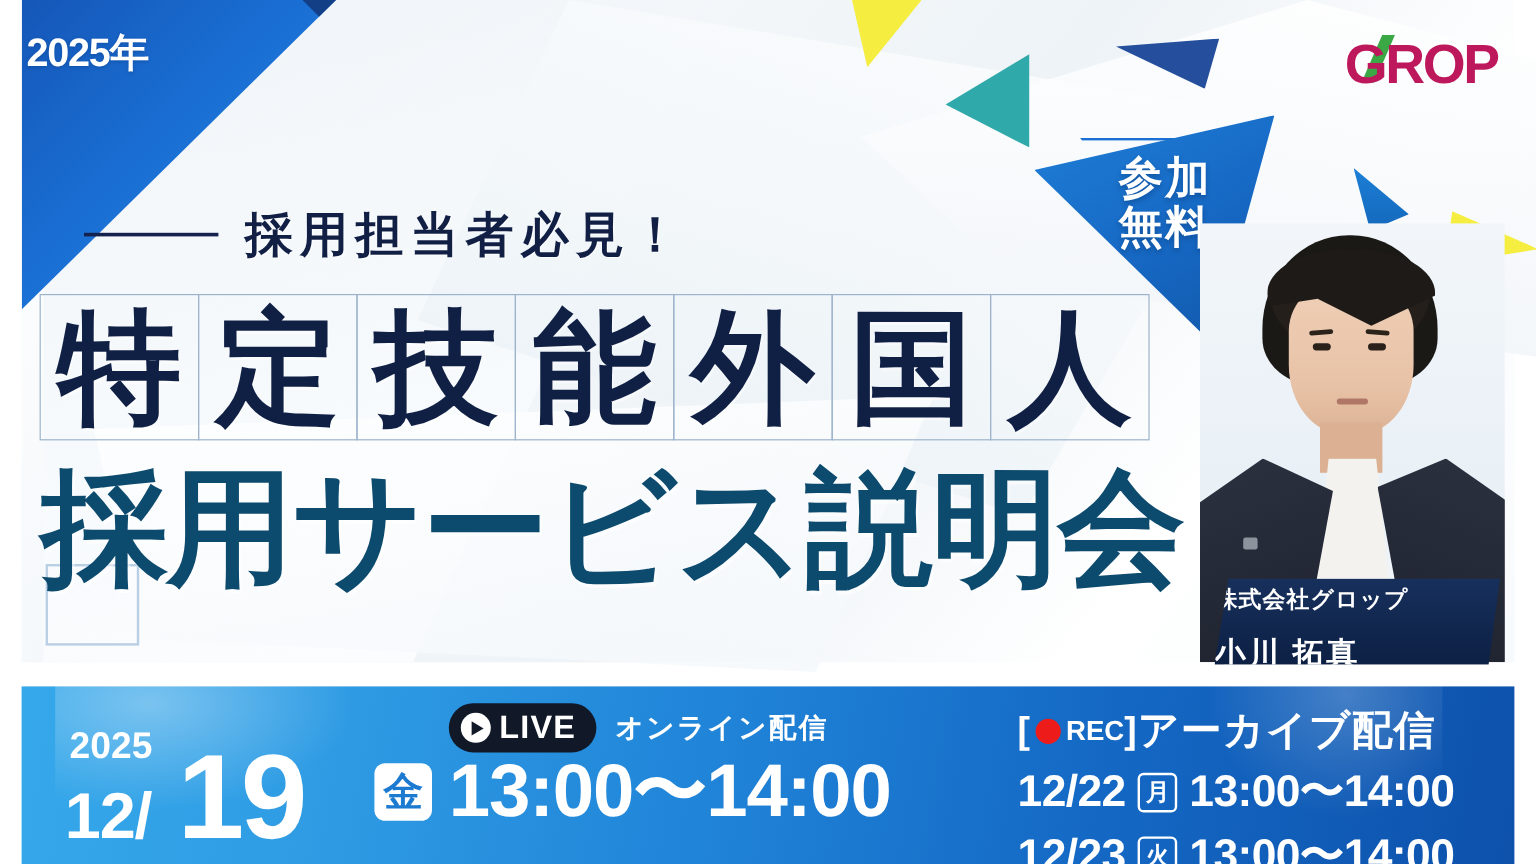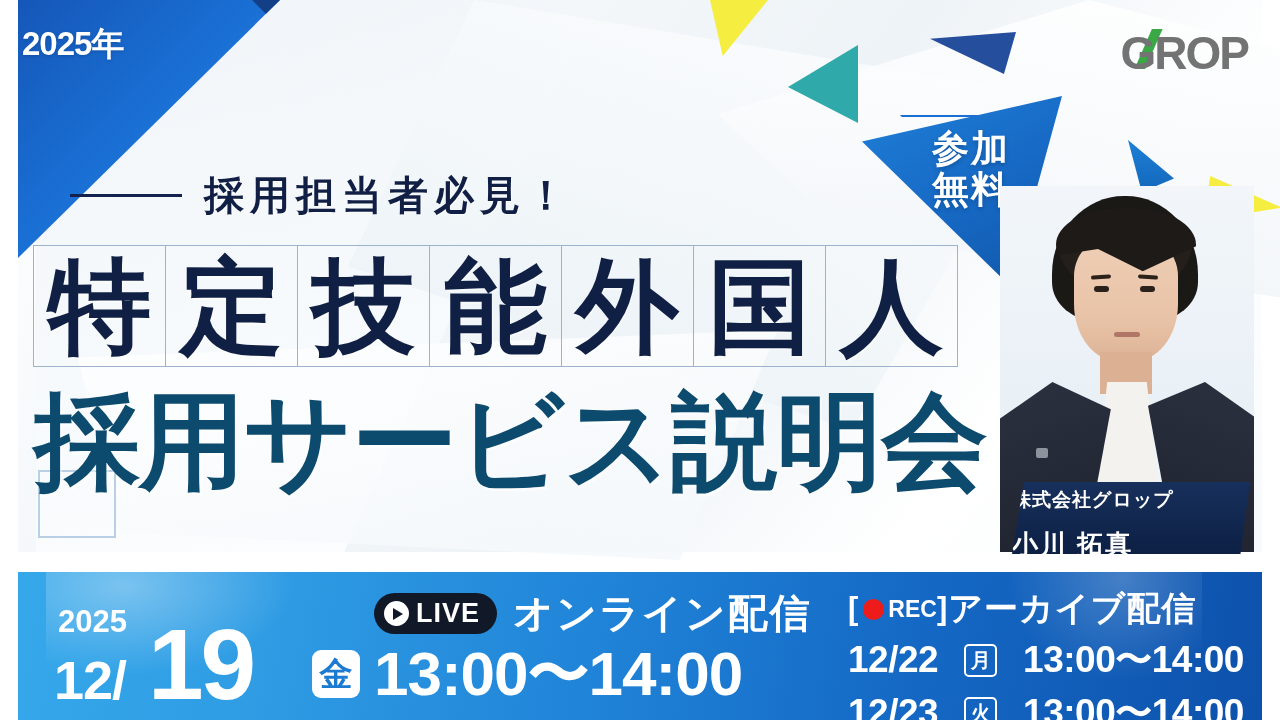--- a/index.html
+++ b/index.html
@@ -87,21 +87,21 @@
     position:absolute; left:44px; top:32px; width:130px;
     color:#ffffff; font-weight:900; font-size:37px; line-height:1.12;
     text-align:center; letter-spacing:2px;
     text-shadow:0 2px 4px rgba(0,30,70,.30);
   }
 
   
   .logo{
     position:absolute; right:32px; top:26px; z-index:9;
     font-weight:900; font-size:46px; letter-spacing:-2px;
-    color:#737373;
+    color:#be185d;
   }
   .logo .slash{
     position:absolute; left:14px; top:3px; width:28px; height:40px;
     background:#3aa845; clip-path:polygon(62% 0%,100% 0%,38% 100%,0% 100%);
   }
   .logo .txt{ position:relative; z-index:2; }
 
   
   .kicker{
     position:absolute; left:70px; top:168px; z-index:9;
@@ -237,35 +237,35 @@
   }
   .play-ic{
     width:25px; height:25px; border-radius:50%; background:#ffffff;
     display:inline-flex; align-items:center; justify-content:center;
   }
   .play-ic i{
     display:block; width:0;height:0;
     border-left:10px solid #111827; border-top:6px solid transparent; border-bottom:6px solid transparent;
     margin-left:3px;
   }
-  .live-label{ font-size:40px; font-weight:900; letter-spacing:2px; }
+  .live-label{ font-size:23px; font-weight:900; letter-spacing:2px; }
   .time-row{ display:flex; align-items:center; gap:14px; padding-left:8px; margin-top:2px; }
   .daychip{
     width:48px; height:48px; border-radius:9px; background:#ffffff; color:#1c7ad0;
     display:flex; align-items:center; justify-content:center;
     font-size:33px; font-weight:900;
   }
   .time-text{ font-size:62px; font-weight:900; letter-spacing:-1px; line-height:1; }
 
   .arch-block{ position:relative; flex:1; z-index:2; color:#fff; padding-top:14px; padding-left:6px; }
   .arch-title{ display:flex; align-items:center; font-size:34px; font-weight:900; letter-spacing:1px; }
   .rec-tag{ display:inline-flex; align-items:center; font-size:31px; font-weight:900; }
   .rec-dot{ width:21px; height:21px; border-radius:50%; background:#ee1b1b; display:inline-block; margin:0 4px; }
   .rec-word{ font-size:23px; font-weight:900; letter-spacing:0px; }
-  .arch-line{ display:flex; align-items:center; gap:26px; font-size:37px; font-weight:900; margin-top:3px; letter-spacing:-.5px;text-align:center;}
+  .arch-line{ display:flex; align-items:center; gap:10px; font-size:37px; font-weight:900; margin-top:3px; letter-spacing:-.5px;text-align:center;}
   .arch-chip{
     width:33px; height:33px; border:2px solid #ffffff; border-radius:5px;
     display:flex; align-items:center; justify-content:center;
     font-size:20px; font-weight:900; color:#ffffff;
   }
 </style>
 </head>
 <body>
 
 <div id="stage">

